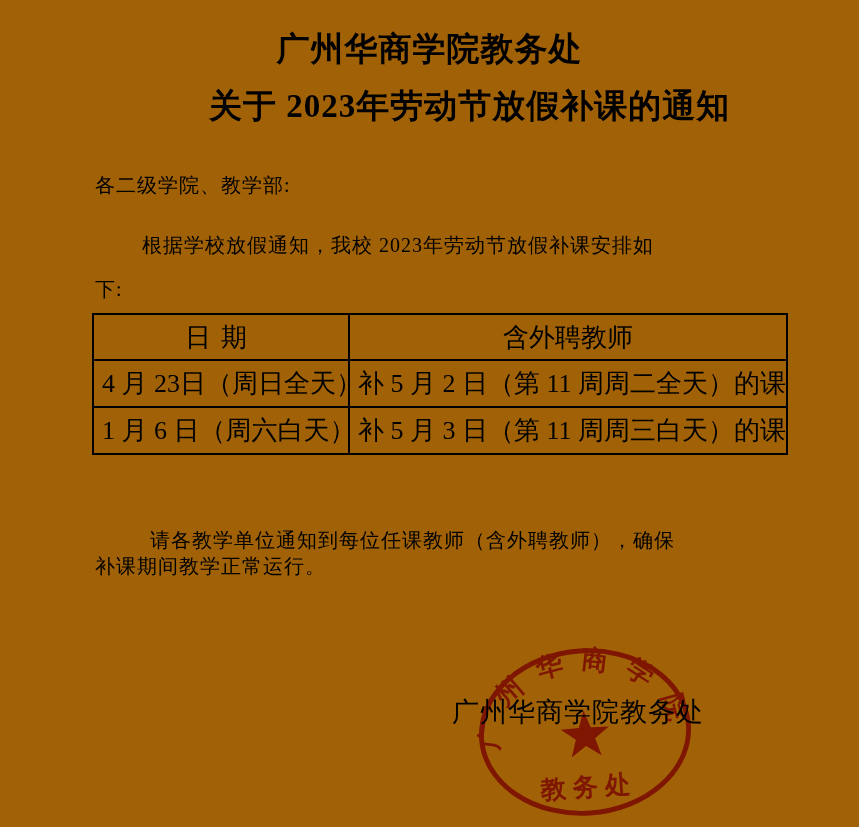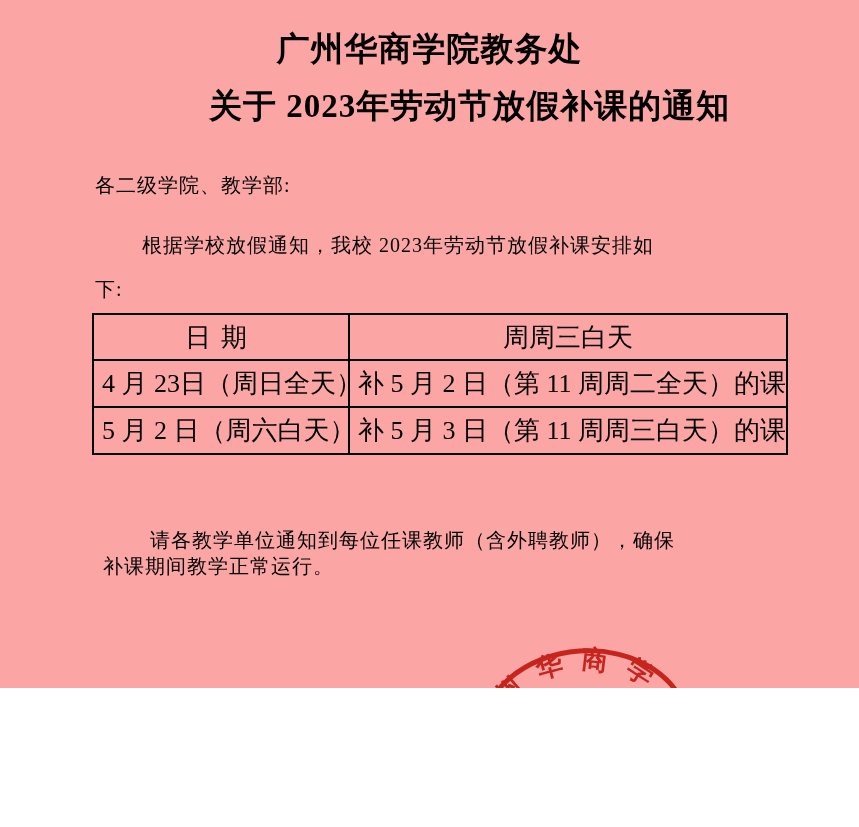--- a/index.html
+++ b/index.html
@@ -1,38 +1,38 @@
 <!DOCTYPE html>
 <html><head>
 <meta charset="utf-8">
 <style>
   html,body{margin:0;padding:0;background:#ffffff;}
   .page{
     position:relative;
-    width:859px;height:688px;
-    background:#fca5a5;
+    width:859px;height:827px;
+    background:#a16207;
     font-family:"Liberation Serif","DejaVu Serif",serif;
     color:#000;
     overflow:hidden;
   }
   .title{
     position:absolute;left:0;width:859px;
     text-align:center;font-weight:bold;font-size:33px;
     letter-spacing:1px;white-space:nowrap;
   }
   .title1{top:27px;}
   .title2{top:84px;margin-left:40px;}
   .bodyline{
     position:absolute;font-size:20px;white-space:nowrap;letter-spacing:1px;
   }
   .greeting{left:95px;top:172px;}
   .p1l1{left:142px;top:232px;}
   .p1l2{left:95px;top:276px;}
   .p2l1{left:150px;top:508px;margin-top:19px;}
-  .p2l2{left:95px;top:553px;margin-left:8px;}
+  .p2l2{left:95px;top:553px;}
   table.makeup{
     position:absolute;left:92px;top:313px;
     width:694px;border-collapse:collapse;
     font-size:26px;table-layout:fixed;
   }
   table.makeup td,table.makeup th{
     border:2px solid #000;
     font-weight:normal;
     padding:0 8px;
     white-space:nowrap;
@@ -76,28 +76,28 @@
   <div class="bodyline p1l2">下:</div>
 
   <table class="makeup">
     <colgroup>
         <col class="c1">
         <col class="c2">
       </colgroup>
     <tbody>
         <tr>
       <th class="h-date">日期</th>
-      <th>周周三白天</th>
+      <th>含外聘教师</th>
     </tr>
     <tr>
       <td class="date-cell">4 月 23日（周日全天）</td>
       <td class="content-cell">补 5 月 2 日（第 11 周周二全天）的课</td>
     </tr>
     <tr>
-      <td class="date-cell">5 月 2 日（周六白天）</td>
+      <td class="date-cell">1 月 6 日（周六白天）</td>
       <td class="content-cell">补 5 月 3 日（第 11 周周三白天）的课</td>
     </tr>
   </tbody>
     </table>
 
   <div class="bodyline p2l1">请各教学单位通知到每位任课教师（含外聘教师），确保</div>
   <div class="bodyline p2l2">补课期间教学正常运行。</div>
 
   <div class="sig">广州华商学院教务处</div>
 

